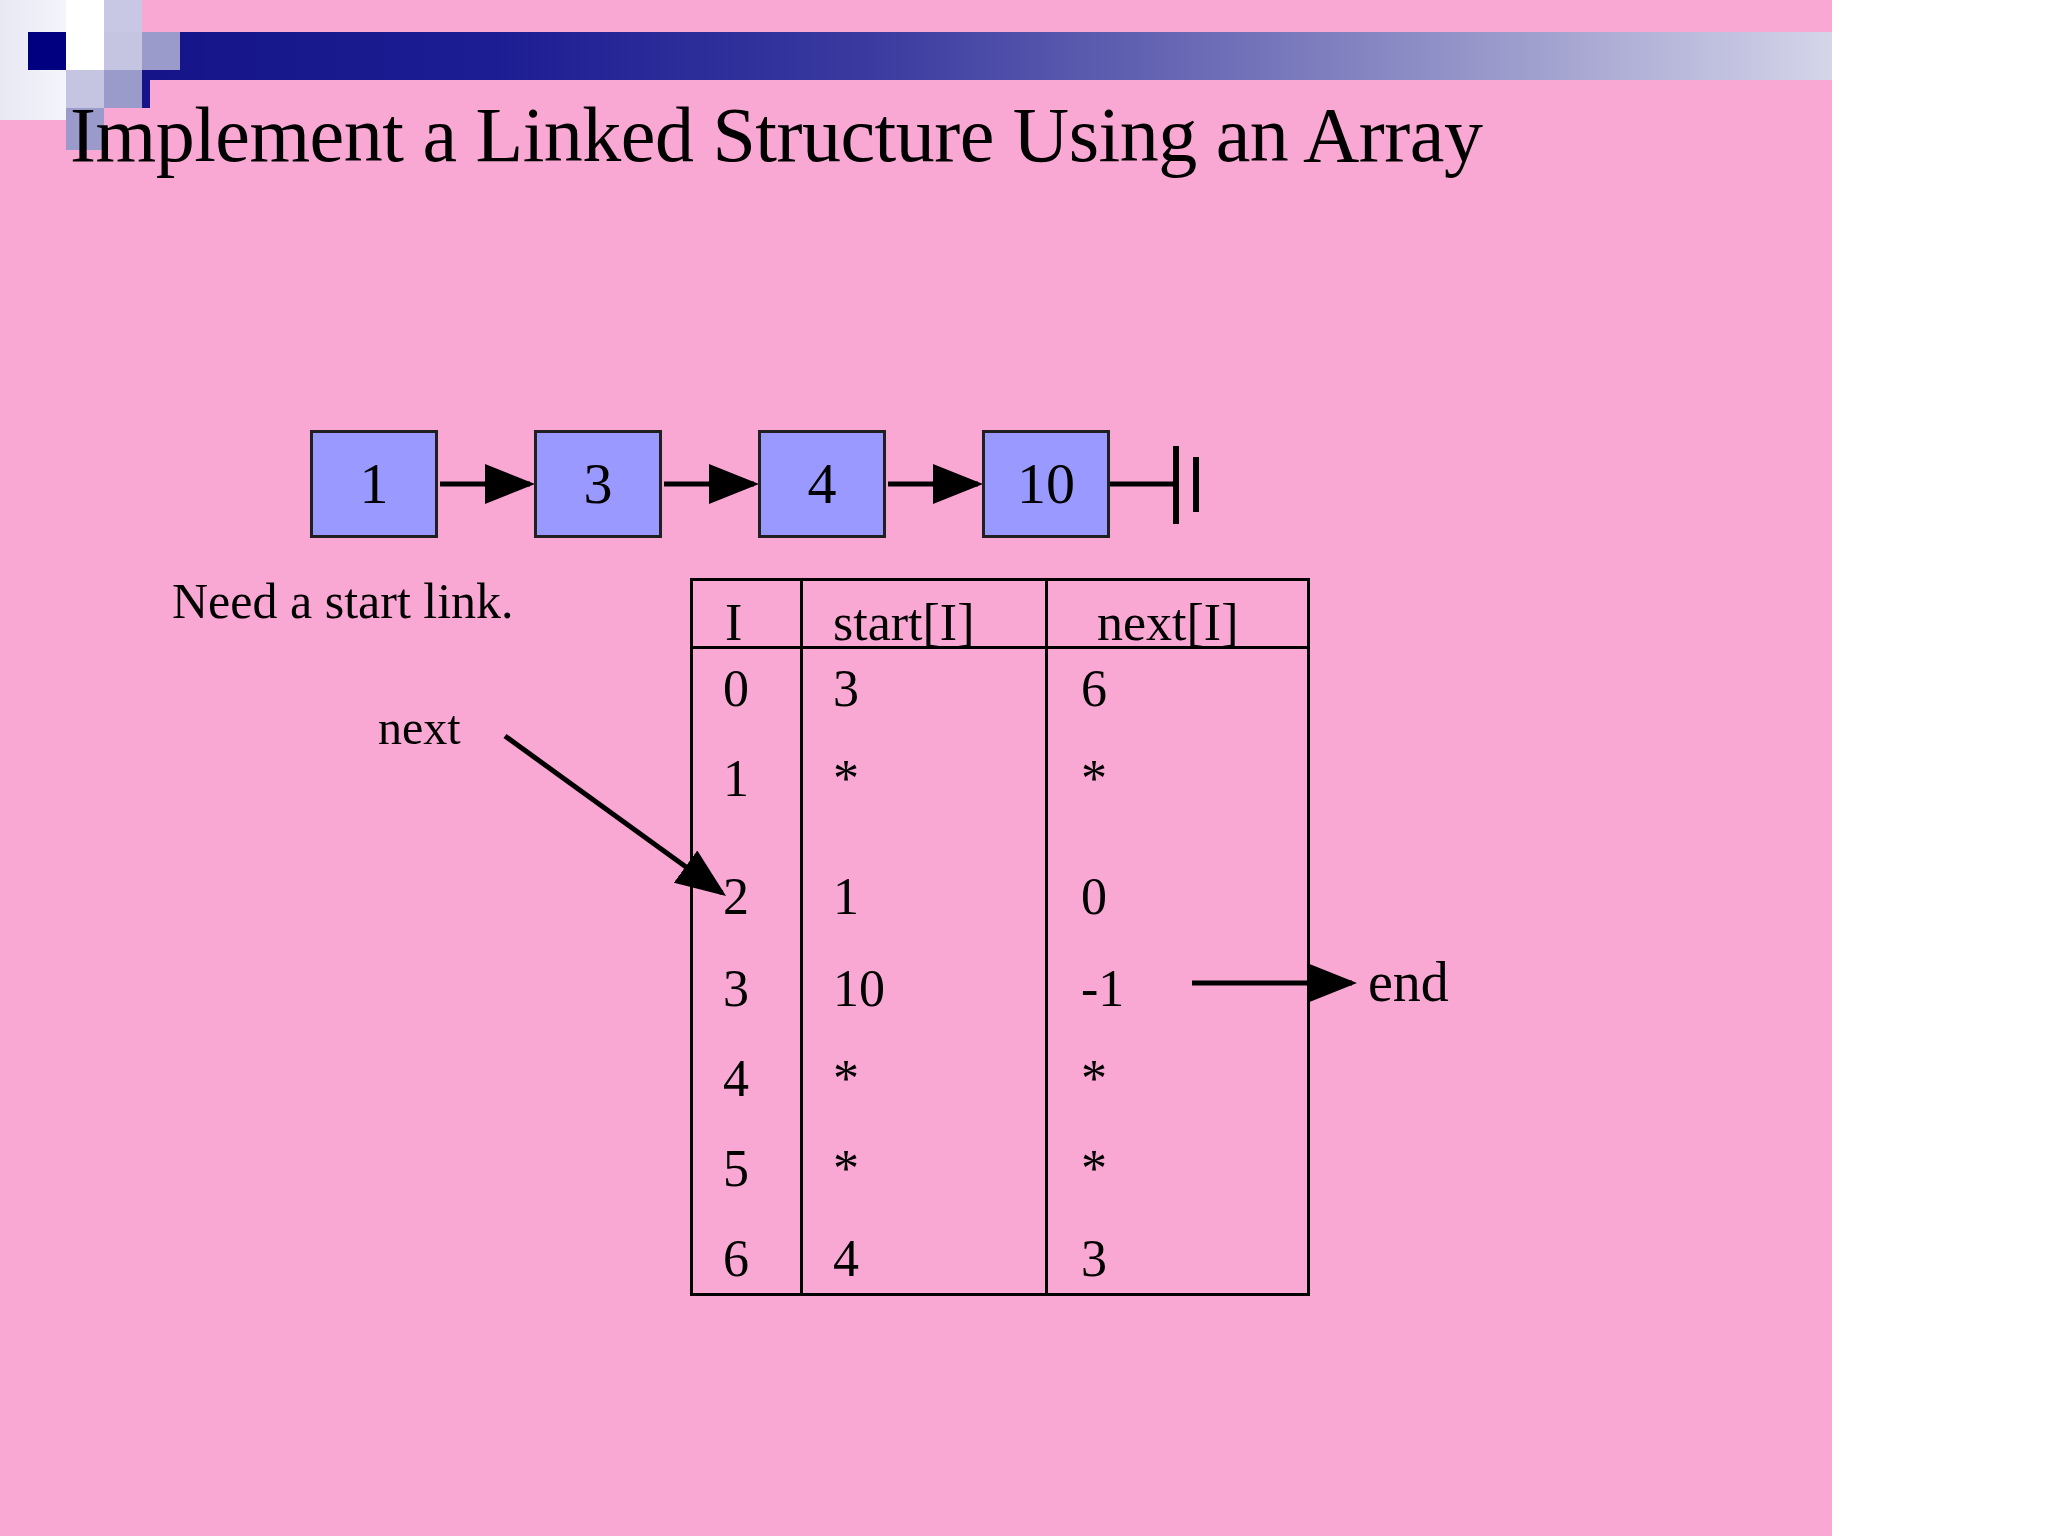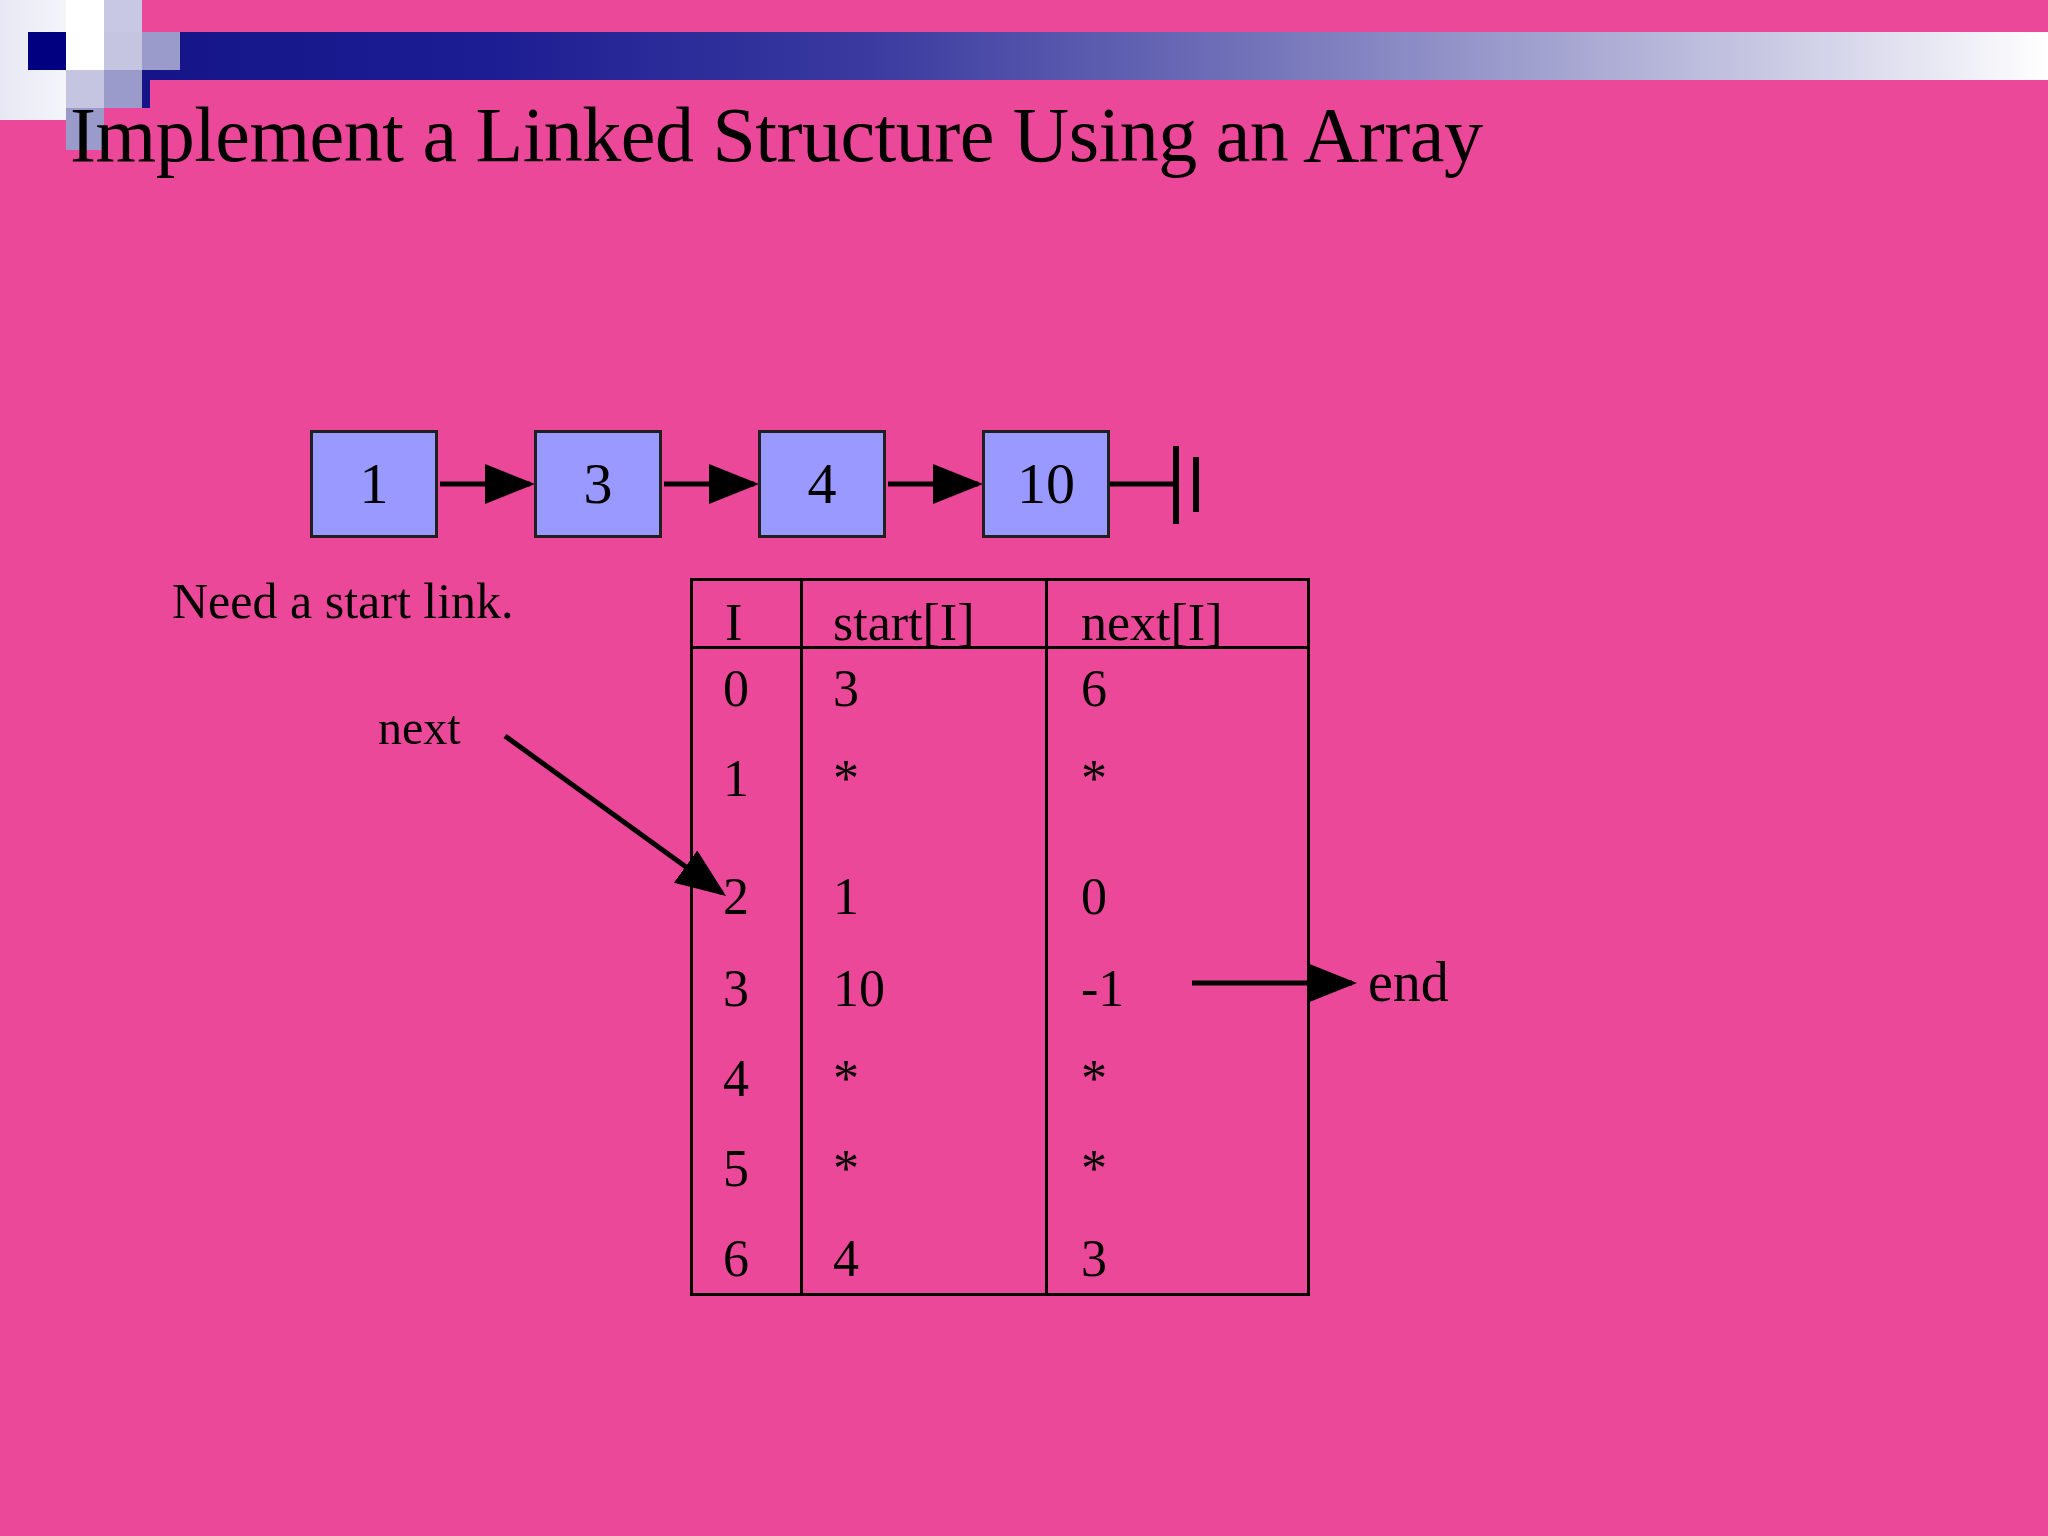--- a/index.html
+++ b/index.html
@@ -2,23 +2,23 @@
 <html><head>
 <meta charset="utf-8">
 <style>
   html, body {
     margin: 0;
     padding: 0;
     background: #ffffff;
   }
   #slide {
     position: relative;
-    width: 2048px;
+    width: 1832px;
     height: 1536px;
-    background: #ec4899;
+    background: #f9a8d4;
     overflow: hidden;
     font-family: "Liberation Serif", "DejaVu Serif", serif;
     color: #000000;
   }
 
   
   .hdr-bar {
     position: absolute;
     left: 150px;
     top: 32px;
@@ -141,21 +141,21 @@
     background: #000000;
   }
   .cell {
     position: absolute;
     font-size: 52px;
     line-height: 1;
     white-space: nowrap;
   }
   .hdr-I    { left: 32px;  top: 16px; }
   .hdr-data { left: 140px; top: 16px; }
-  .hdr-next { left: 388px; top: 16px; }
+  .hdr-next { left: 404px; top: 16px; }
 
   .col-i    { left: 30px;  }
   .col-data { left: 140px; }
   .col-next { left: 388px; }
 </style>
 </head>
 <body>
 
 <div id="slide">
 

